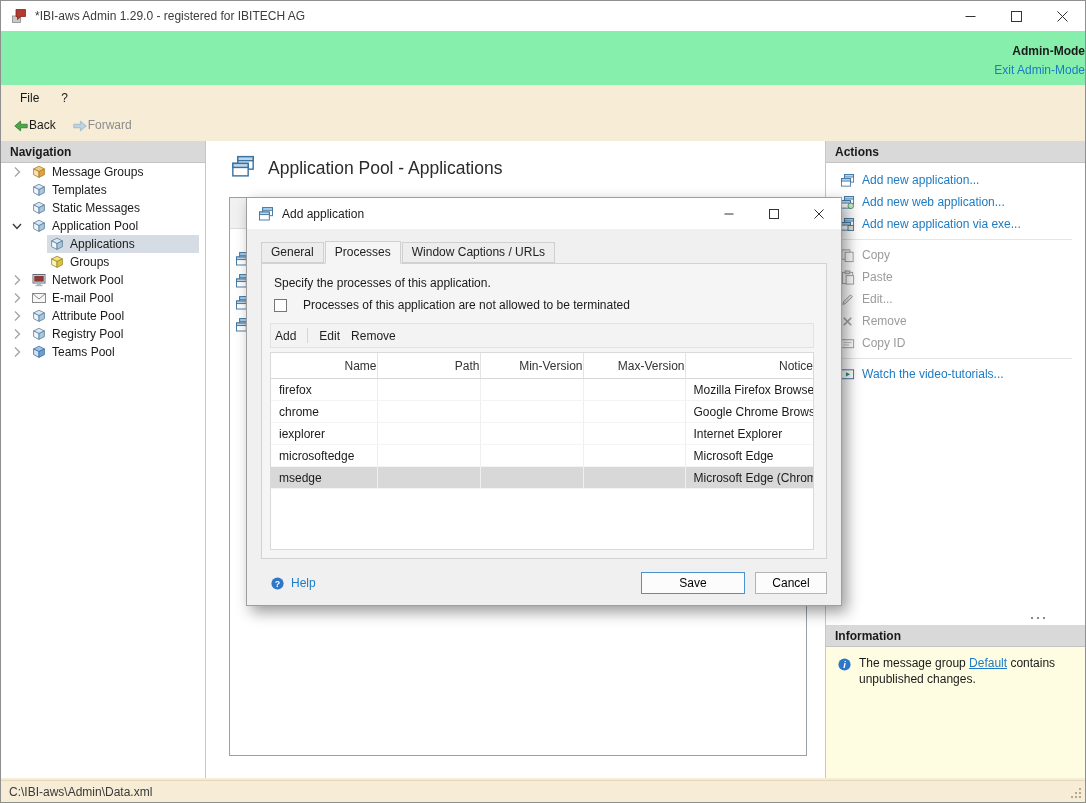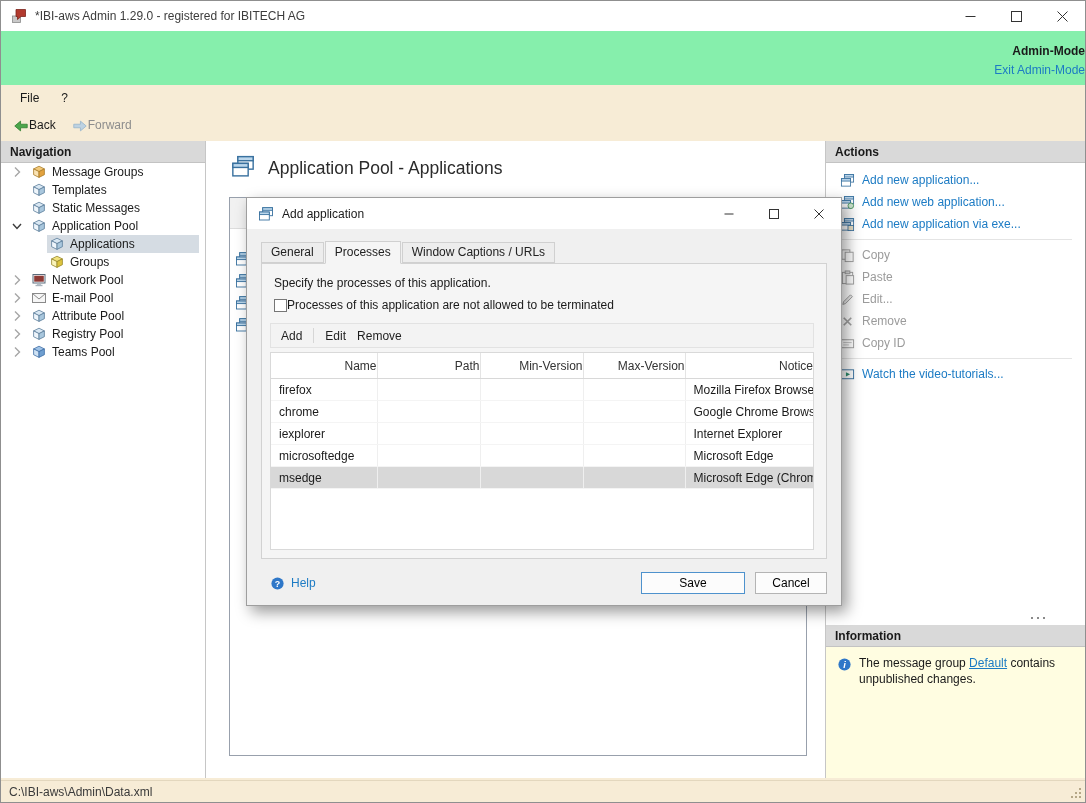--- a/index.html
+++ b/index.html
@@ -61,23 +61,23 @@
   .dialog{position:absolute;left:245px;top:196px;width:596px;height:409px;background:#f0f0f0;border:1px solid #9e9e9e;
           box-shadow:5px 6px 14px rgba(0,0,0,.40);z-index:50;box-sizing:border-box}
   .dlg-title{height:31px;background:#fff;display:flex;align-items:center;padding-left:11px;gap:8px}
   .dlg-controls{margin-left:auto;display:flex;height:100%}
   .dlg-btn{width:45px;display:flex;align-items:center;justify-content:center}
   .tabs{position:absolute;left:14px;top:44px;height:21px;display:flex;align-items:flex-end}
   .tab{height:19px;line-height:19px;padding:0 9px;background:#ededed;border:1px solid #d0d0d0;margin-right:1px;color:#222}
   .tab.active{height:21px;line-height:21px;background:#f5f5f5;border-bottom:1px solid #f5f5f5;margin-bottom:-1px;position:relative;z-index:3}
   .tabpage{position:absolute;left:14px;top:65px;width:566px;height:296px;border:1px solid #d2d2d2;background:#f5f5f5;box-sizing:border-box}
   .desc{position:absolute;left:12px;top:12px}
-  .checkrow{position:absolute;left:12px;top:34px;display:flex;align-items:center;gap:0}
+  .checkrow{position:absolute;left:12px;top:34px;display:flex;align-items:center;gap:16px}
   .checkbox{width:13px;height:13px;background:#fff;border:1px solid #767676;display:inline-block;box-sizing:border-box}
-  .gridbar{position:absolute;left:8px;right:12px;top:59px;height:25px;background:#f3f3f3;border:1px solid #e2e2e2;display:flex;align-items:center;gap:11px;padding-left:10px;box-sizing:border-box}
+  .gridbar{position:absolute;left:8px;right:12px;top:59px;height:25px;background:#f3f3f3;border:1px solid #e2e2e2;display:flex;align-items:center;gap:11px;padding-left:4px;box-sizing:border-box}
   .gb-btn{color:#1f1f1f}
   .vsep{width:1px;height:15px;background:#d6d6d6}
   .grid{position:absolute;left:8px;right:12px;top:88px;bottom:8px;background:#fff;border:1px solid #d9d9d9;overflow:hidden}
   table{border-collapse:collapse;table-layout:fixed;width:100%}
   th{height:25px;font-weight:normal;text-align:right;padding:0 0 0 8px;border-right:1px solid #e4e4e4;border-bottom:1px solid #d8d8d8;color:#333}
   td{height:21px;padding:0 0 0 8px;border-right:1px solid #efefef;border-bottom:1px solid #f4f4f4;white-space:nowrap;overflow:hidden}
   th:last-child,td:last-child{border-right:none}
   tr.selected td{background:#d8d8d8}
   .dlg-help{position:absolute;left:22px;bottom:14px;display:flex;gap:6px;align-items:center;color:#1c7bc4}
   .btn{position:absolute;bottom:11px;height:22px;background:#fcfcfc;border:1px solid #b4b4b4;font:inherit;padding:0;line-height:20px;text-align:center}

